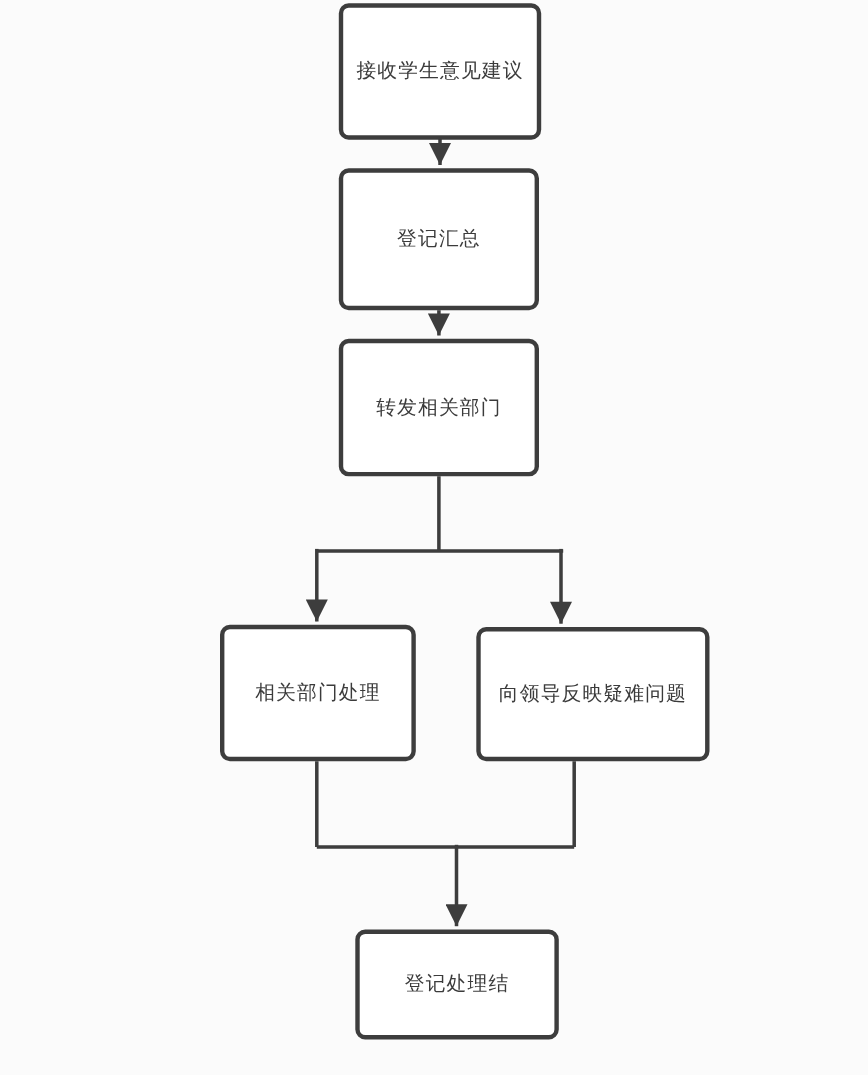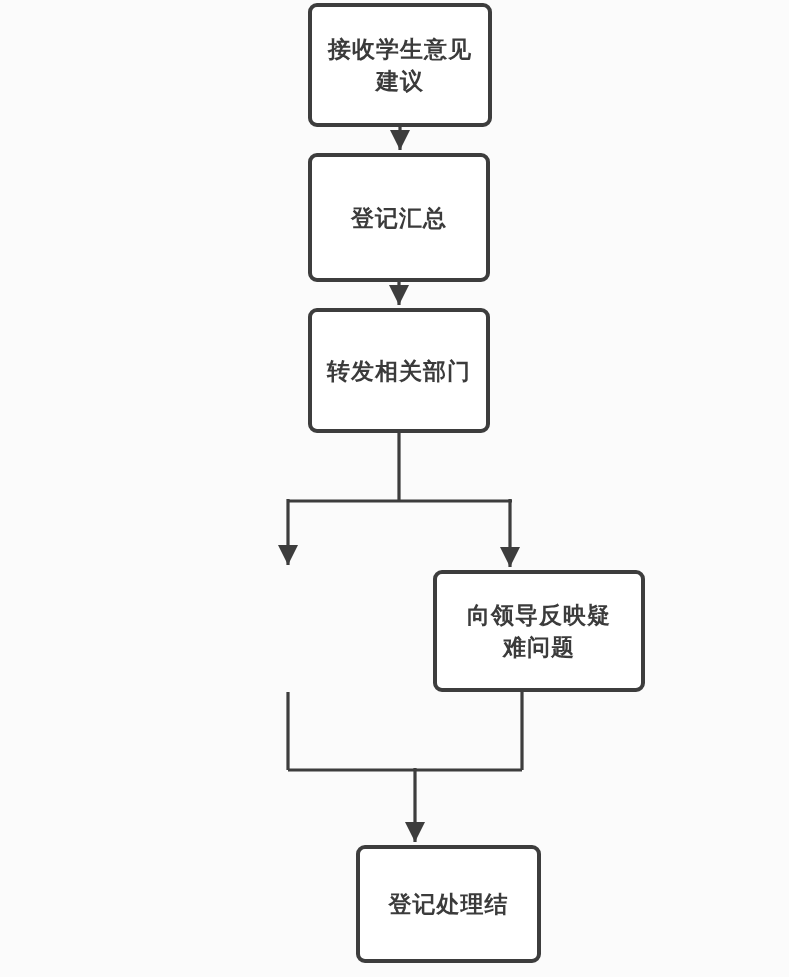--- a/index.html
+++ b/index.html
@@ -36,29 +36,28 @@
   #connector-layer marker path {
     stroke: none;
     fill: var(--connector);
   }
   .node {
     position: absolute;
     background: var(--node-fill);
     border: 4px solid var(--node-border);
     border-radius: 9px;
     display: flex;
-    flex-direction: column;
+    flex-direction: row;
     align-items: center;
     justify-content: center;
     color: var(--text);
-    font-size: 23px;
+    font-size: 18px;
     line-height: 32px;
     text-align: center;
     letter-spacing: 1px;
-    font-weight: bold;
   }
   .node-line { white-space: nowrap; }
 </style>
 </head>
 <body>
 
 <div id="canvas">
 
   <svg id="connector-layer" viewBox="0 0 789 977" xmlns="http://www.w3.org/2000/svg" aria-hidden="true">
     <defs>
@@ -88,23 +87,26 @@
   </div>
 
   <div class="node" style="left:308px; top:153px; width:182px; height:129px;">
     <div class="node-line">登记汇总</div>
   </div>
 
   <div class="node" style="left:308px; top:308px; width:182px; height:125px;">
     <div class="node-line">转发相关部门</div>
   </div>
 
+  <div class="node" style="left:200px; top:568px; width:178px; height:124px;">
+    <div class="node-line">相关部门处理</div>
+  </div>
 
   <div class="node" style="left:433px; top:570px; width:212px; height:122px;">
     <div class="node-line">向领导反映疑</div>
     <div class="node-line">难问题</div>
   </div>
 
-  <div class="node" style="left:323px; top:845px; width:185px; height:118px;margin-left:33px;">
+  <div class="node" style="left:323px; top:845px; width:185px; height:100px;">
     <div class="node-line">登记处理结</div>
   </div>
 
 </div>
 
 </body></html>

